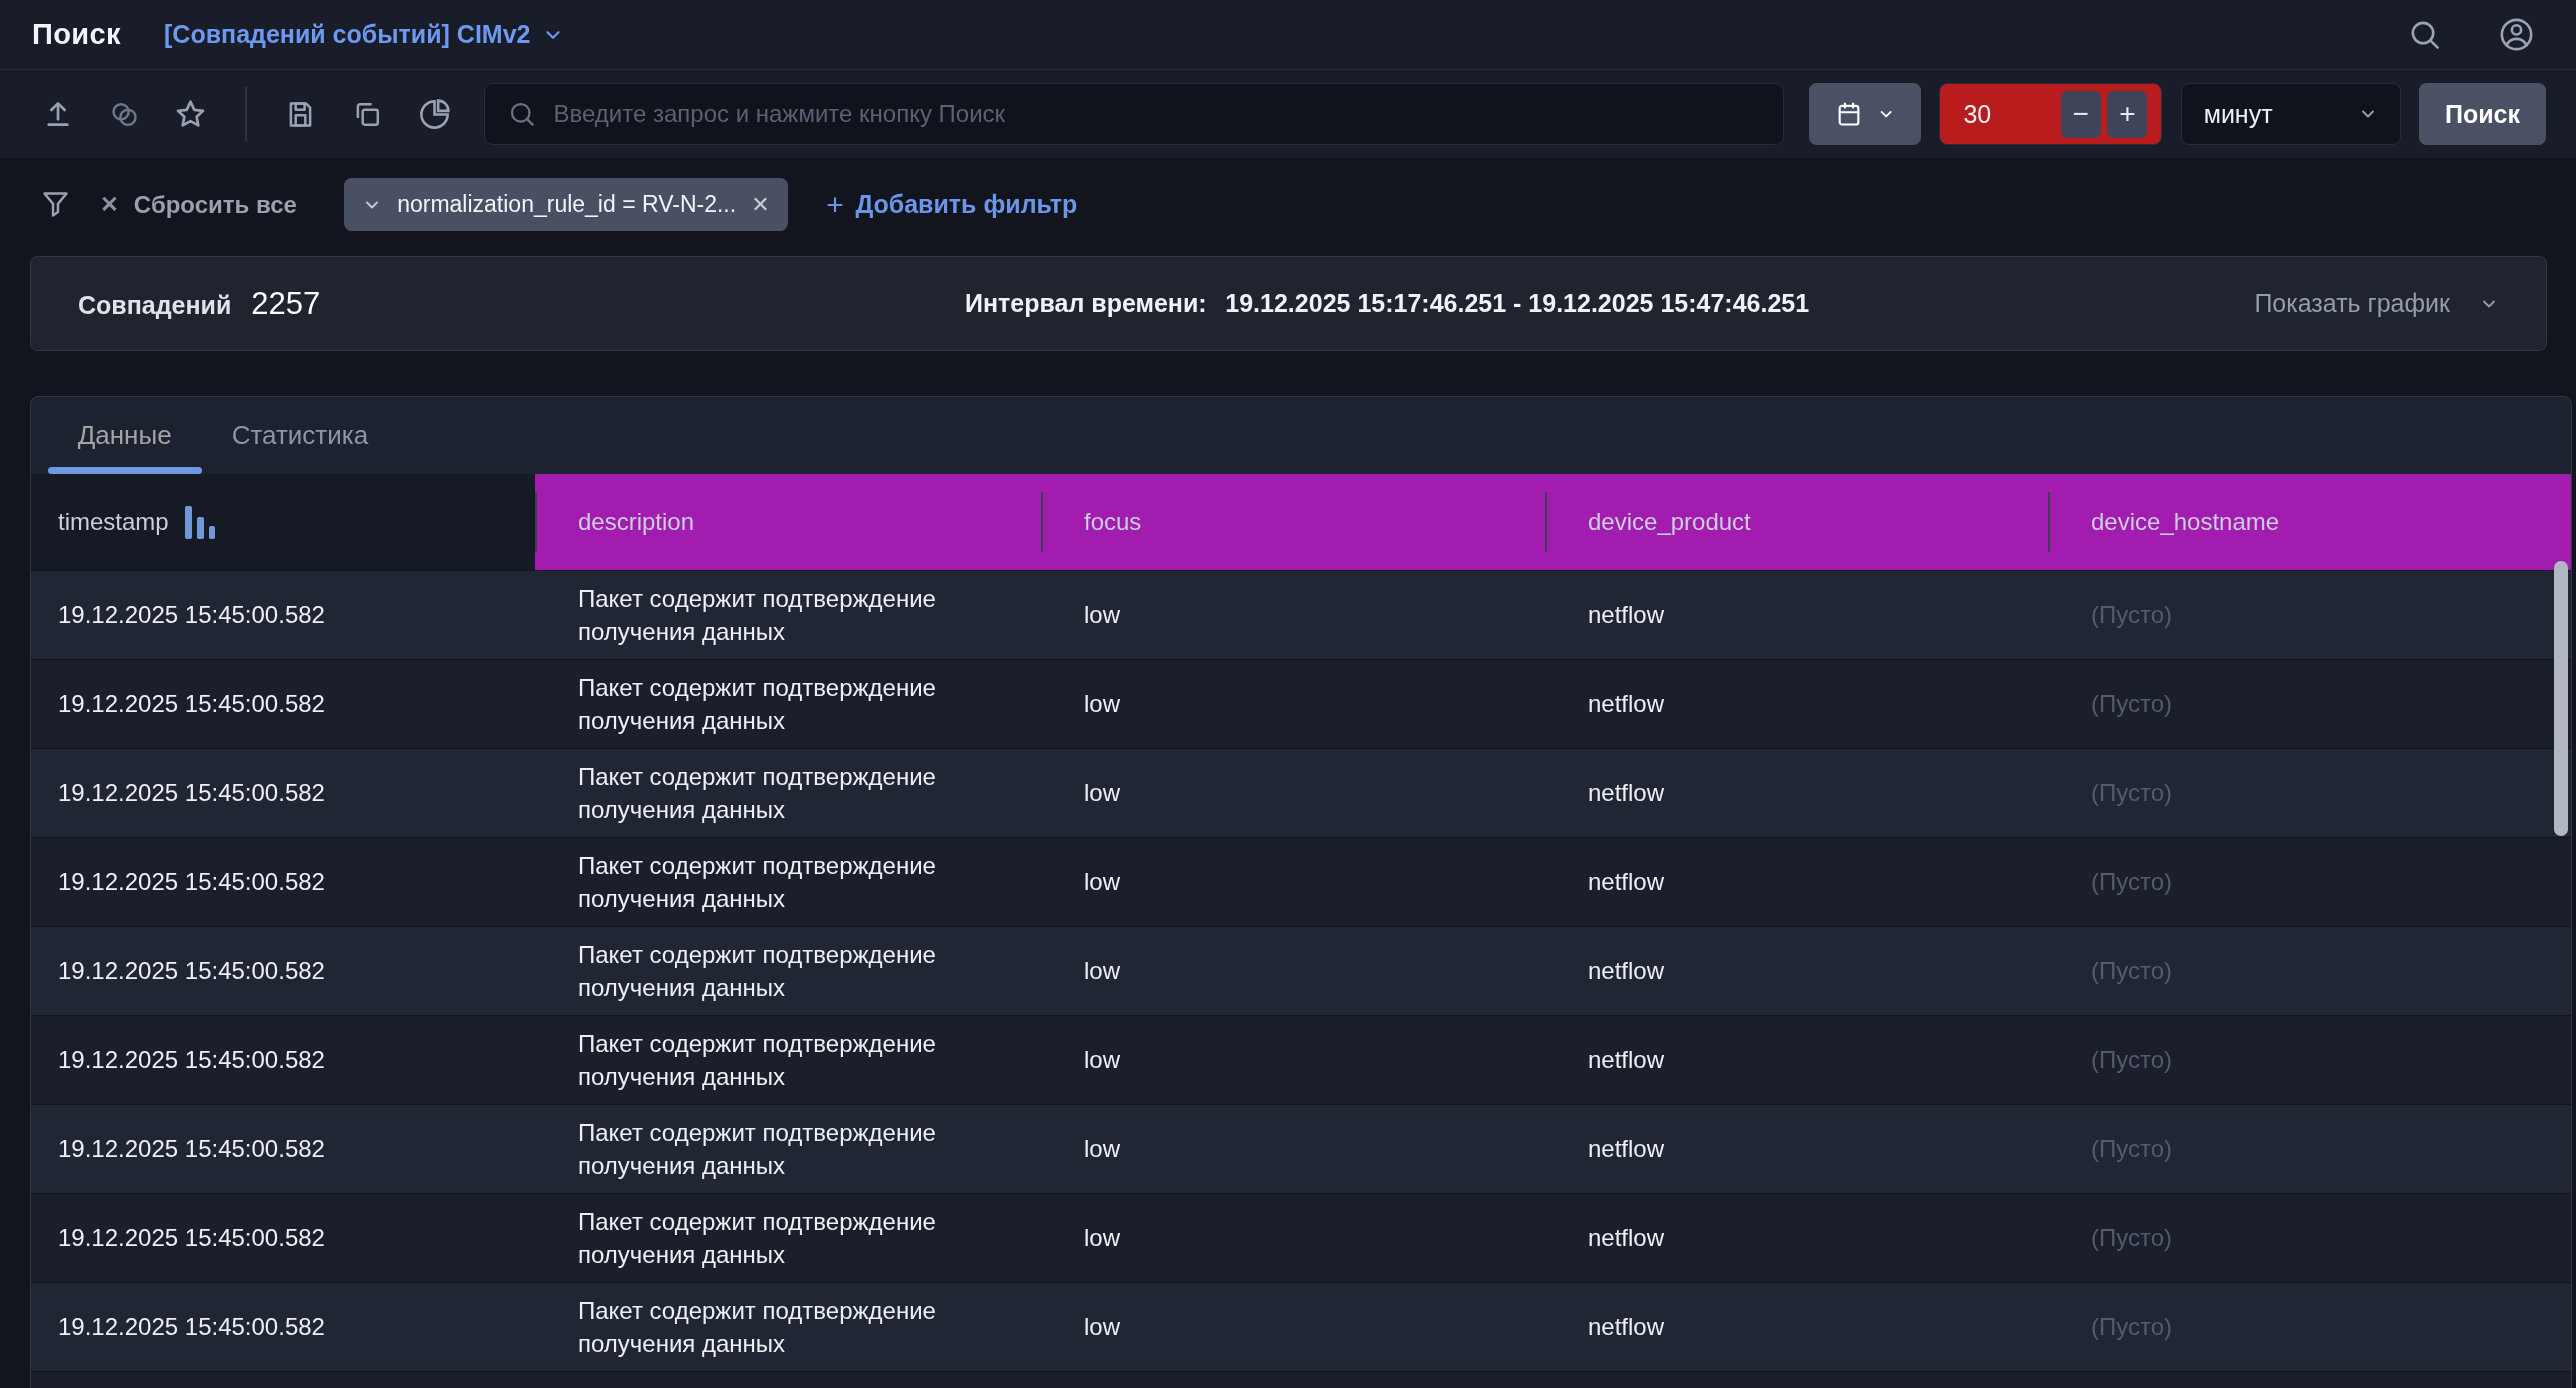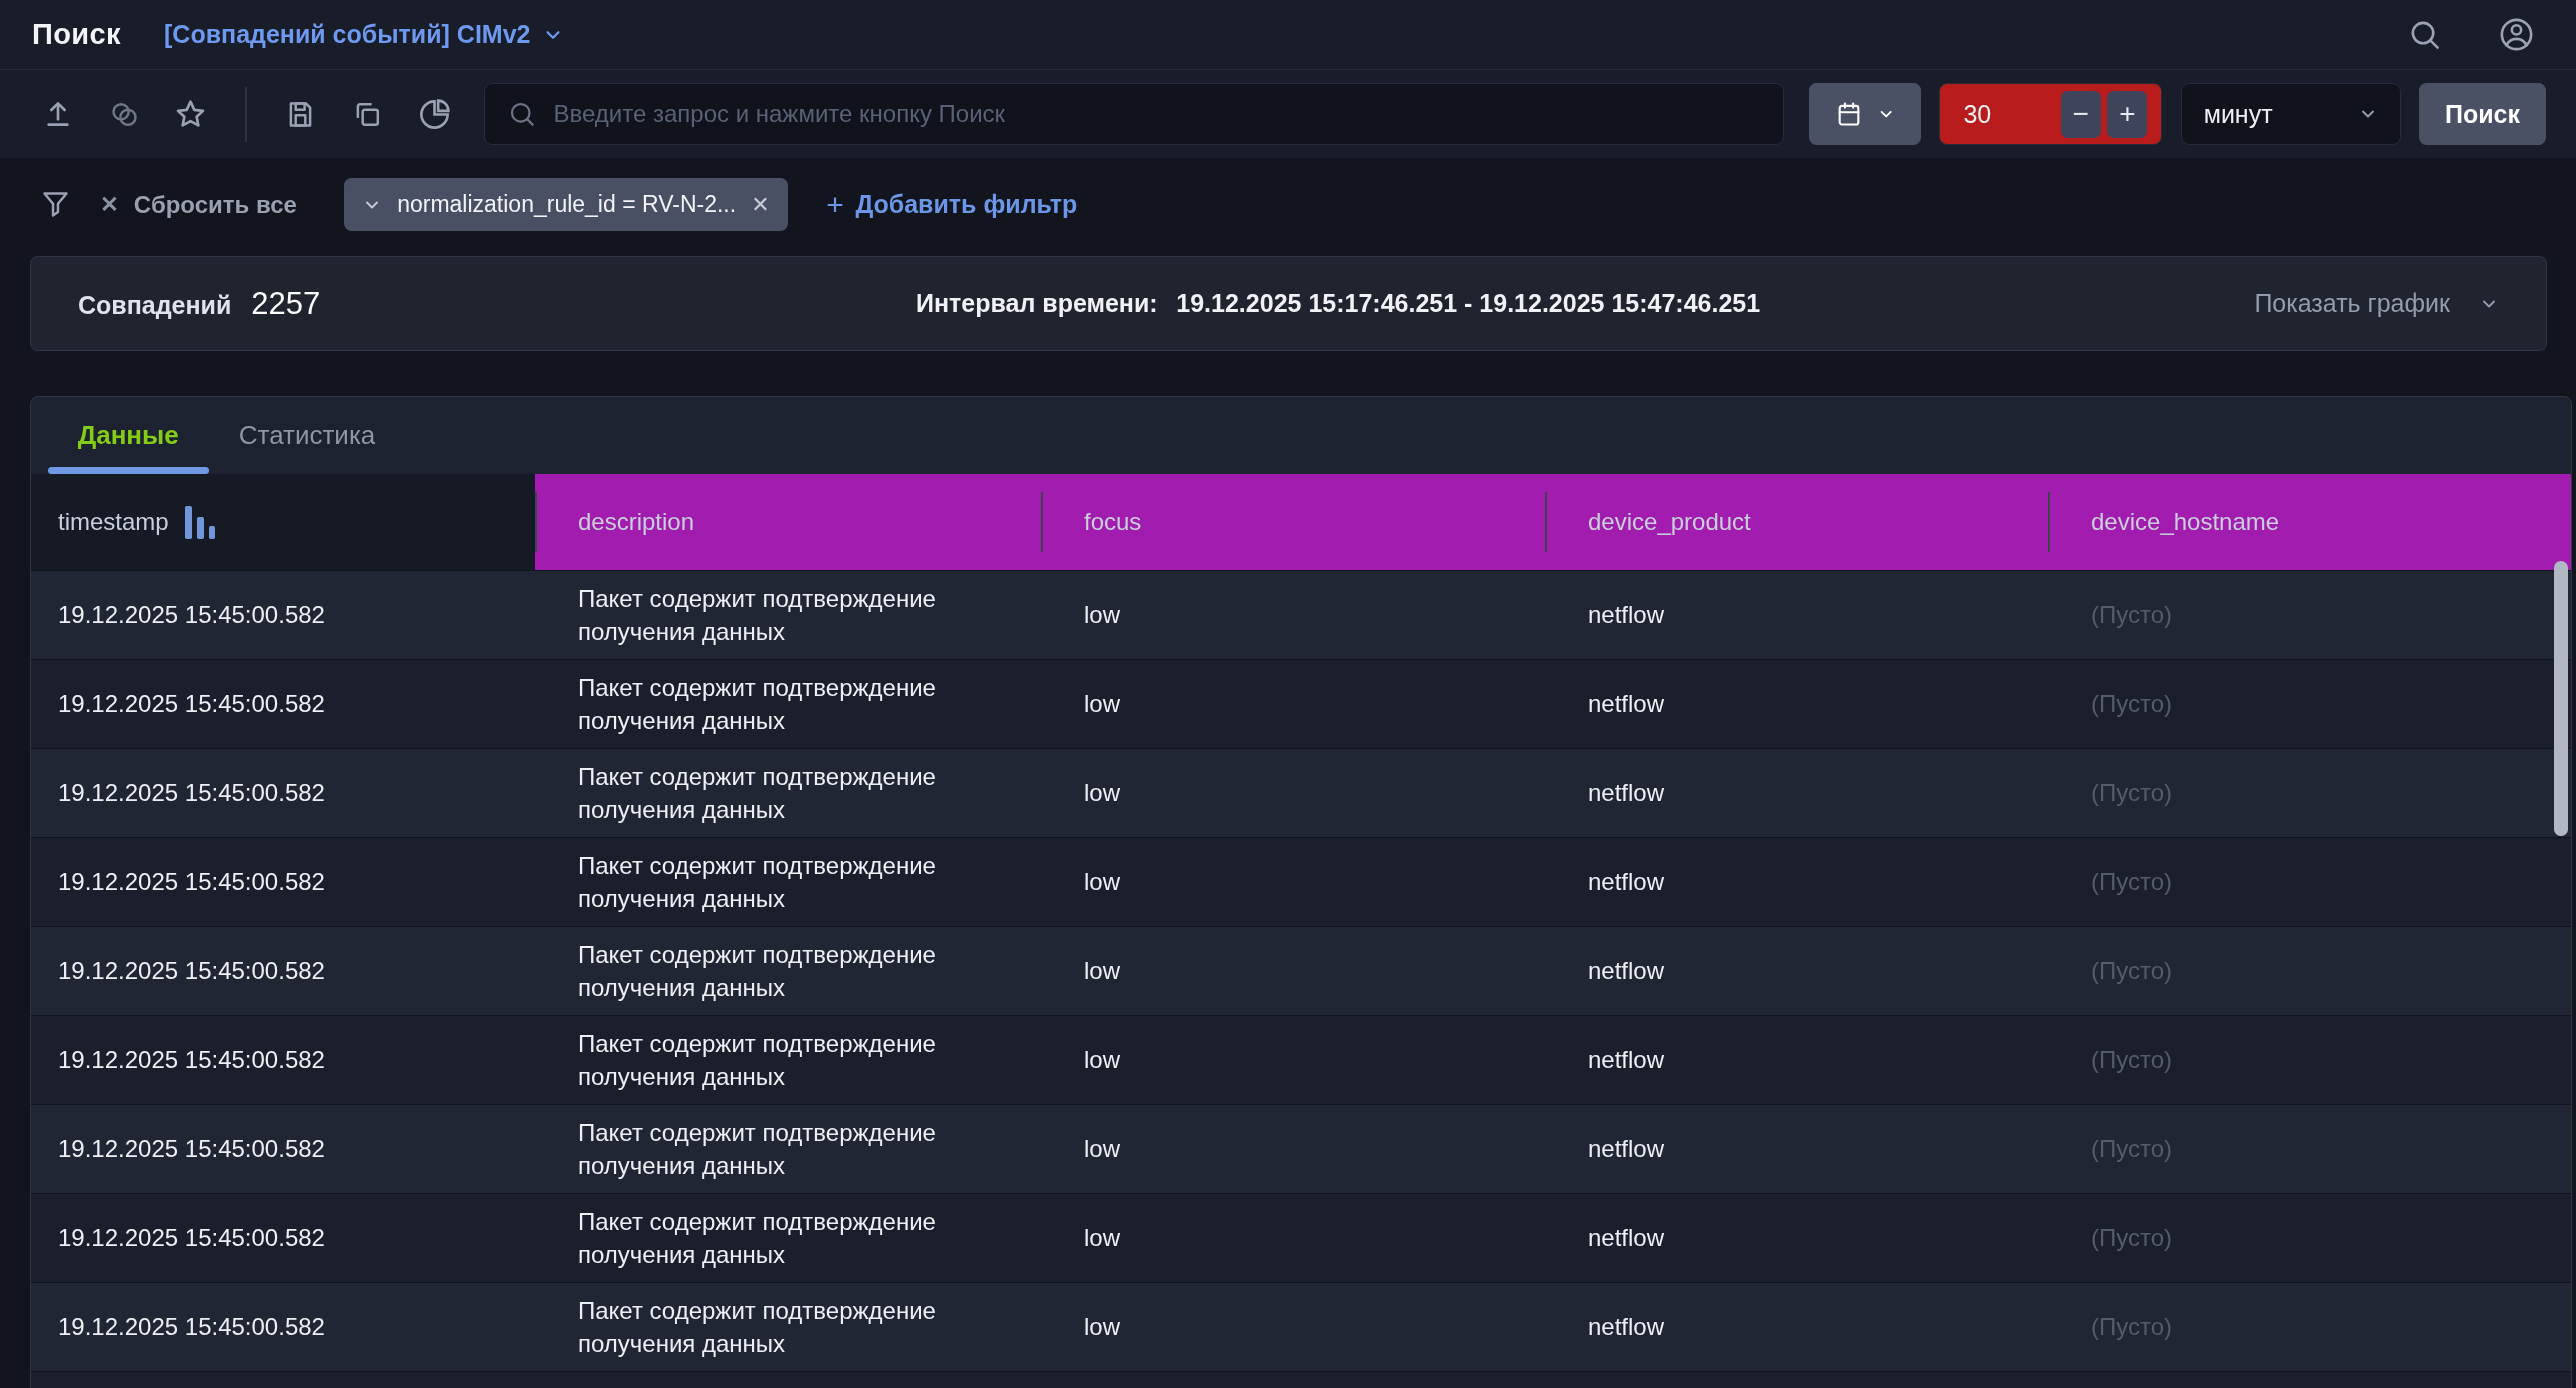--- a/index.html
+++ b/index.html
@@ -77,34 +77,34 @@
 
   
   .summary {
     margin:5px 30px 0 30px; height:95px; width:2517px;
     background:#20242f; border:0.8px solid #313748; border-radius:7.5px;
     display:flex; align-items:center; padding:0 47px;
   }
   .matches { display:flex; align-items:baseline; gap:20px; }
   .matches-label { font-size:25px; color:#dfe3ea; font-weight:bold; }
   .matches-count { font-size:31px; color:#ffffff; font-weight:normal; }
-  .interval { position:absolute; left:885px; font-size:25px; color:#f0f2f6; }
+  .interval { position:absolute; left:934px; font-size:25px; color:#f0f2f6; }
   .interval b { font-weight:bold; margin-right:11.7px; }
   .summary { position:relative; }
   .show-chart { margin-left:auto; display:flex; align-items:center; gap:29px; color:#959cab; font-size:25px; cursor:pointer; }
 
   
   .table-card {
     position:absolute; left:30px; top:396px; width:2542px; height:992px;
     background:#1d2230; border:0.8px solid #303645; border-bottom:none;
     border-radius:8.3px 8.3px 0 0; overflow:hidden;
   }
   .tabs { height:77px; display:flex; align-items:flex-end; padding:0 16.7px; }
   .tab { position:relative; padding:0 30px; height:100%; display:flex; align-items:center; font-size:26px; color:#8e95a5; cursor:pointer; }
-  .tab.active { color:#84cc16; font-weight:bold;text-align:center; }
+  .tab.active { color:#a3a3a3; font-weight:normal;text-align:center; }
   .tab.active::after {
     content:""; position:absolute; left:0; right:0; bottom:0; height:7.5px;
     background:#6f9ae3; border-radius:4.2px;
   }
   .grid-row { display:grid; grid-template-columns:504px 506px 504px 503px 1fr; }
   .thead { background:#a21caf; height:96px; }
   .th {
     display:flex; align-items:center; gap:16.7px; padding-left:43px;
     font-size:24px; color:#c9cfdb; position:relative;
   }

